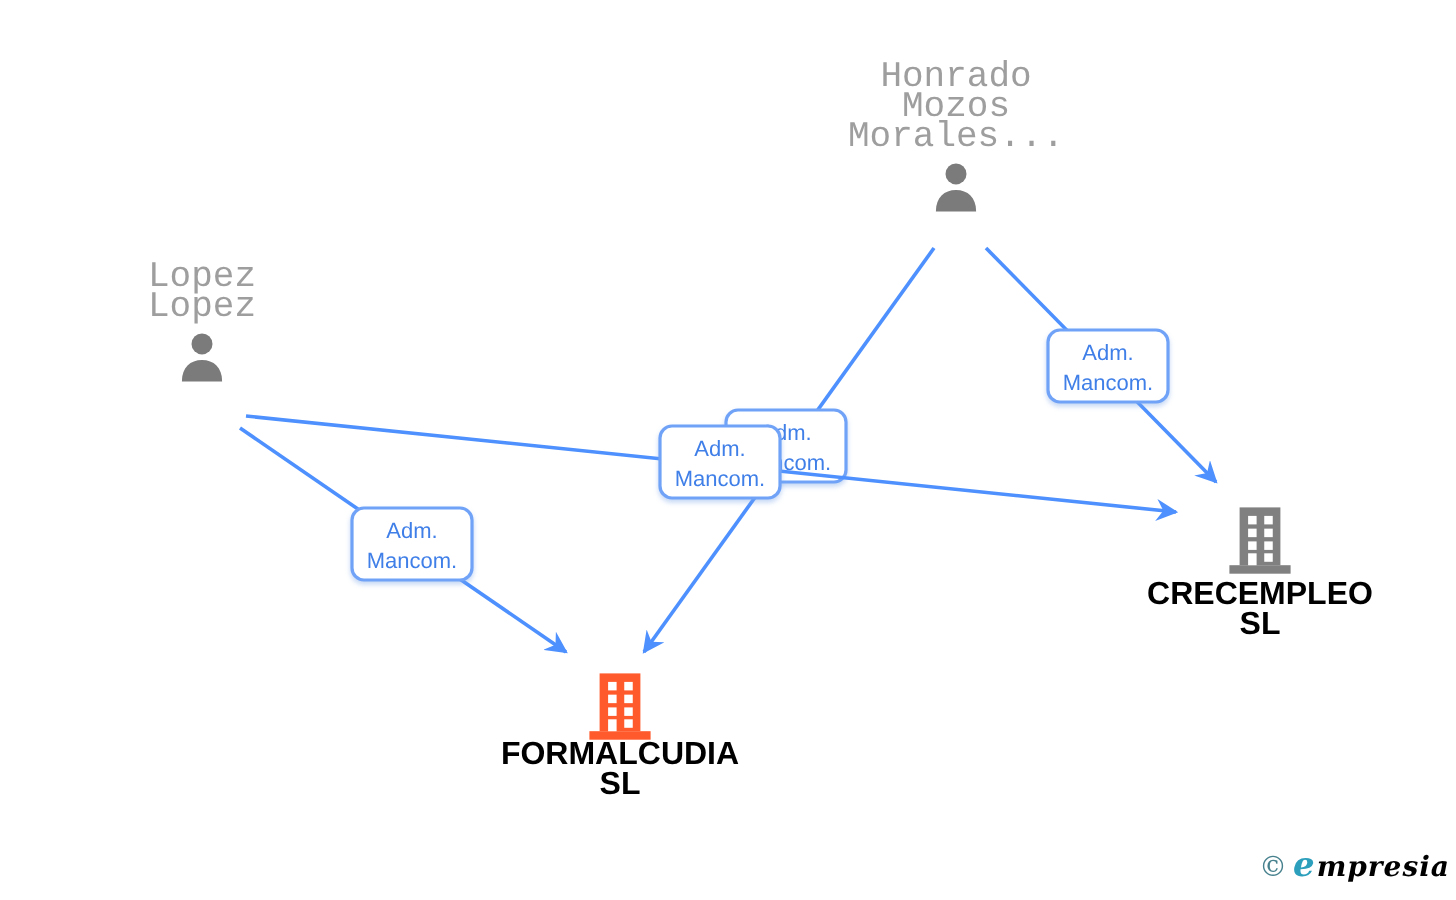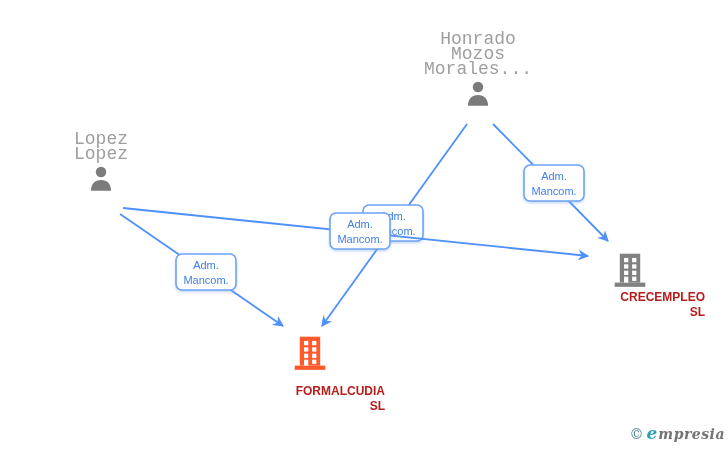--- a/index.html
+++ b/index.html
@@ -9,30 +9,30 @@
   }
   .edges{position:absolute;left:0;top:0;z-index:1;}
   .edge-line{stroke:#4d90fe;stroke-width:1.8;fill:none;}
   .edge-box-rect{fill:#ffffff;stroke:#6fa3f7;stroke-width:1.6;}
   .edge-box-text{fill:#3f7fe8;font-size:11px;text-anchor:middle;font-family:"Liberation Sans",sans-serif;}
   .node{position:absolute;z-index:2;}
   .person-label{
     width:150px;text-align:center;font-size:18px;line-height:15px;color:#9e9e9e;font-family:Liberation Mono, monospace;
   }
   .company-label{
-    width:150px;text-align:right;font-size:12px;line-height:15px;color:#b91c1c;font-weight:bold;
+    width:150px;text-align:center;font-size:16px;line-height:15px;color:#000000;font-weight:bold;
   }
   .icon-wrap{display:block;}
   .watermark{
     position:absolute;z-index:3;right:3px;top:425px;display:flex;align-items:baseline;gap:3px;
     font-family:"DejaVu Serif", serif;
   }
   .wm-copy{color:#47818e;font-size:14px;font-style:normal;}
   .wm-e{color:#2b9fbc;font-size:17px;font-style:italic;font-weight:bold;line-height:1;}
-  .wm-rest{color:#737373;font-size:14px;font-style:italic;font-weight:bold;letter-spacing:0.5px;margin-left:-2px;}
+  .wm-rest{color:#000000;font-size:14px;font-style:italic;font-weight:bold;letter-spacing:0.5px;margin-left:-2px;}
 </style>
 </head>
 <body>
 
 <div class="canvas">
 
   <svg class="edges" width="728" height="450" viewBox="0 0 728 450">
     <defs>
       <marker id="arw" viewBox="0 0 10 10" refX="9" refY="5" markerWidth="11" markerHeight="11" markerUnits="userSpaceOnUse" orient="auto">
         <path d="M0,0 L10,5 L0,10 L3.2,5 Z" fill="#4d90fe"></path>
@@ -104,21 +104,21 @@
       <rect x="8" y="3" width="24" height="34" fill="#FF5A2B"></rect>
       <rect x="13" y="8" width="5" height="5" fill="#ffffff"></rect>
       <rect x="22.5" y="8" width="5" height="5" fill="#ffffff"></rect>
       <rect x="13" y="15.5" width="5" height="5" fill="#ffffff"></rect>
       <rect x="22.5" y="15.5" width="5" height="5" fill="#ffffff"></rect>
       <rect x="13" y="23" width="5" height="5" fill="#ffffff"></rect>
       <rect x="22.5" y="23" width="5" height="5" fill="#ffffff"></rect>
       <rect x="13" y="30" width="5" height="7" fill="#ffffff"></rect>
       <rect x="22.5" y="30" width="5" height="5" fill="#ffffff"></rect>
     </svg>
-    <div class="company-label" style="margin-top:14px;">
+    <div class="company-label" style="margin-top:0;">
       <div>FORMALCUDIA</div>
       <div>SL</div>
     </div>
   </div>
 
   <div class="node" style="left:555px;top:251px;">
     <svg class="icon-wrap" style="margin:0 auto;display:block;" width="34" height="36" viewBox="0 0 40 42">
       <rect x="2" y="37" width="36" height="5" fill="#808080"></rect>
       <rect x="8" y="3" width="24" height="34" fill="#808080"></rect>
       <rect x="13" y="8" width="5" height="5" fill="#ffffff"></rect>

